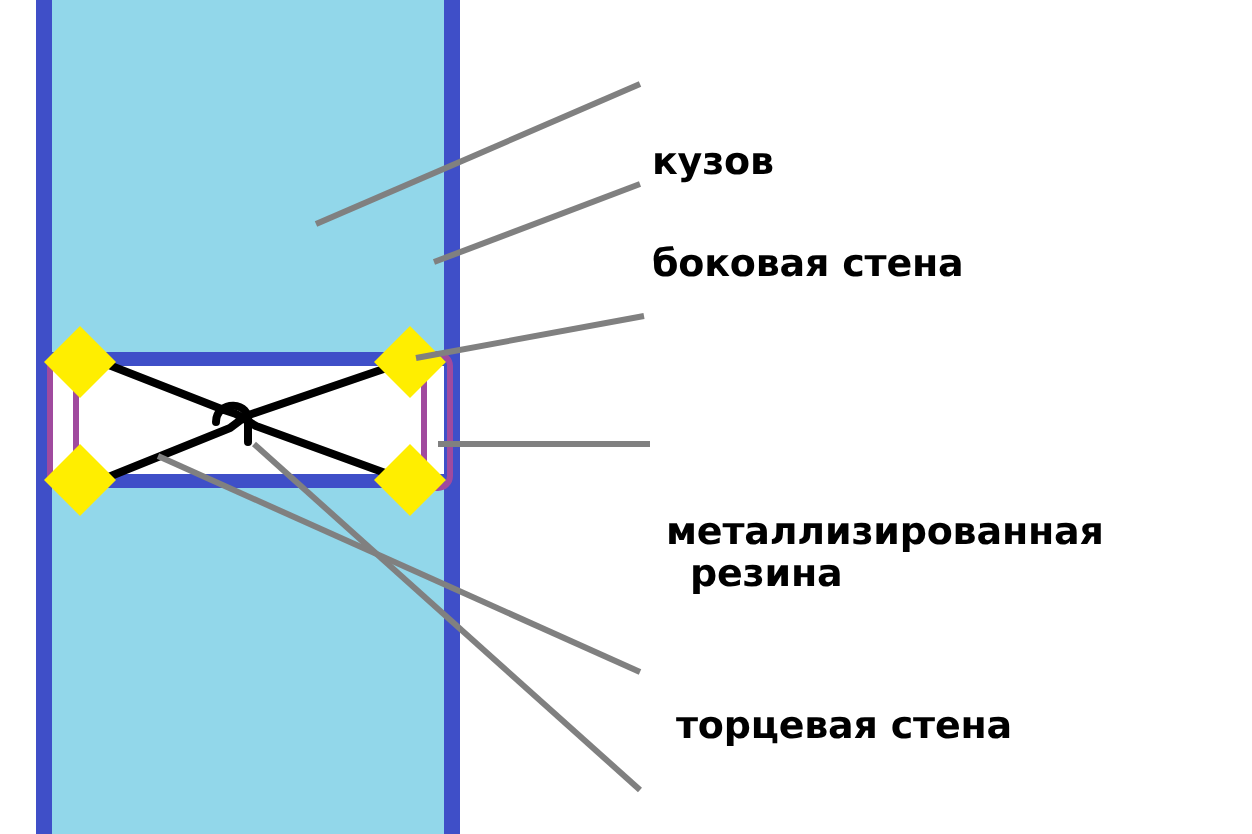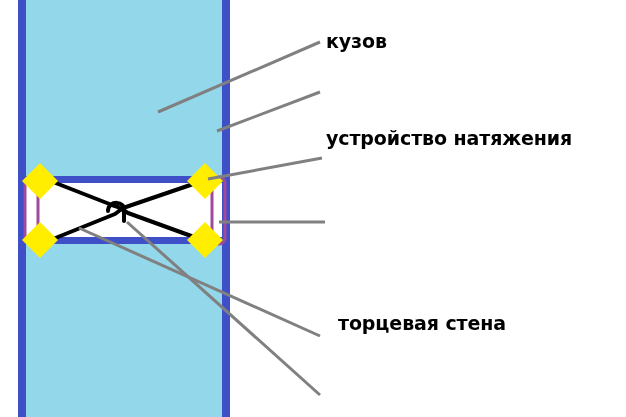--- a/index.html
+++ b/index.html
@@ -26,20 +26,21 @@
   }
   .label {
     position: absolute;
     font-family: "DejaVu Sans", sans-serif;
     font-weight: bold;
     font-size: 19px;
     line-height: 21px;
     color: #000000;
     white-space: nowrap;
     letter-spacing: -0.1px;
+    margin-top: 40px;
   }
   .label .ln {
     display: block;
   }
   .label .ln.indent {
     padding-left: 12px;
   }
   #lbl-kuzov      { left: 326px; top: 31px; }
   #lbl-side-wall  { left: 326px; top: 82px; }
   #lbl-tensioner  { left: 326px; top: 128px; }
@@ -79,24 +80,30 @@
     <line x1="208" y1="179" x2="322" y2="158" stroke="#808080" stroke-width="3"></line>
     <line x1="219" y1="222" x2="325" y2="222" stroke="#808080" stroke-width="3"></line>
     <line x1="79" y1="228" x2="320" y2="336" stroke="#808080" stroke-width="3"></line>
     <line x1="127" y1="222" x2="320" y2="395" stroke="#808080" stroke-width="3"></line>
   </svg>
 
   <div class="label" id="lbl-kuzov">
     <span class="ln">кузов</span>
   </div>
 
+  <div class="label" id="lbl-side-wall">
+    <span class="ln">боковая стена</span>
+  </div>
 
   <div class="label" id="lbl-tensioner">
-    <span class="ln">устройство натяжения</span>
   </div>
 
+  <div class="label" id="lbl-rubber">
+    <span class="ln">металлизированная</span>
+    <span class="ln indent">резина</span>
+  </div>
 
   <div class="label" id="lbl-end-wall">
     <span class="ln">торцевая стена</span>
   </div>
 
 
 </div>
 
 </body></html>

